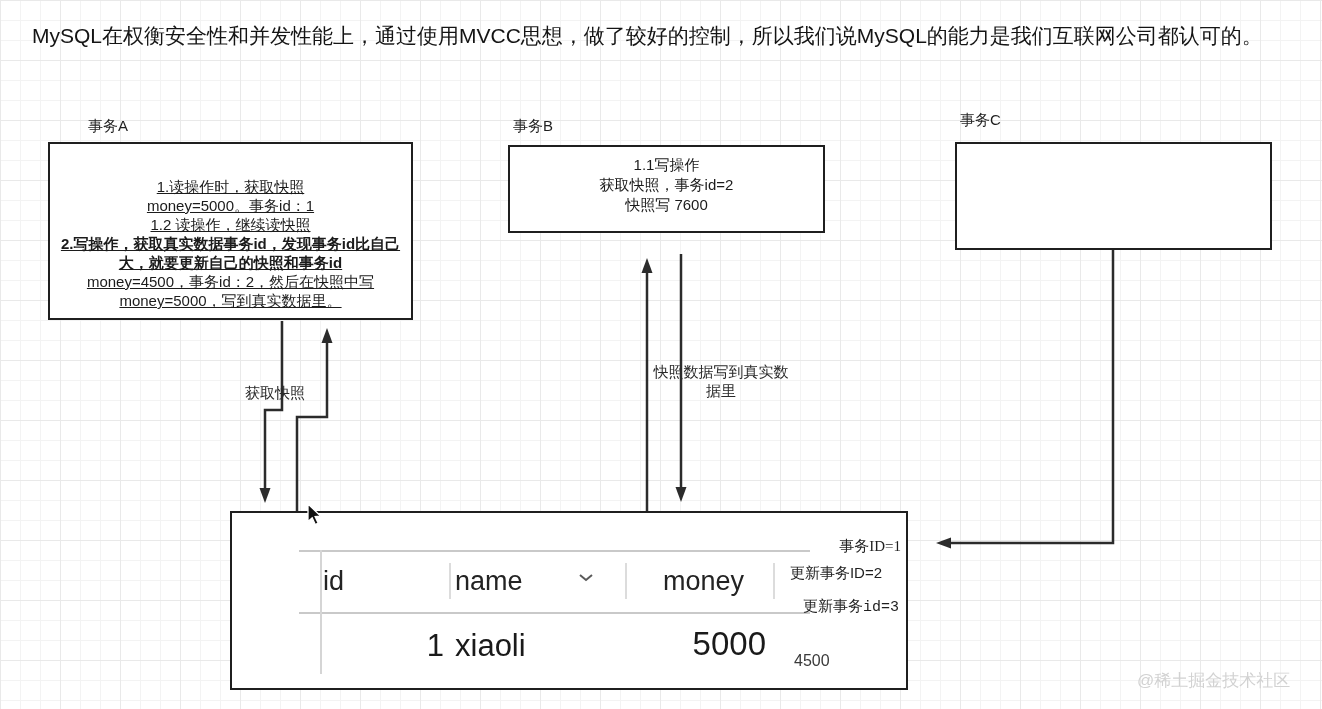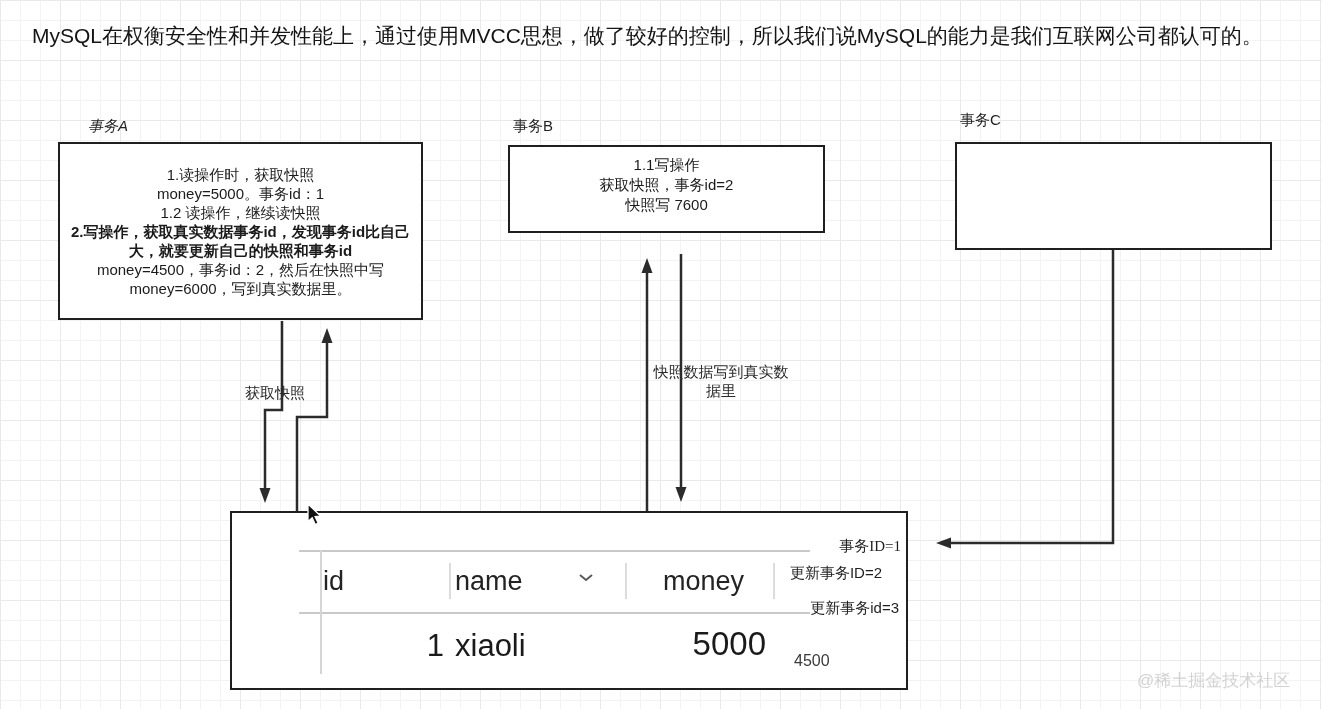--- a/index.html
+++ b/index.html
@@ -10,21 +10,21 @@
     background-image:
       linear-gradient(to right,#e9e9e9 1px,transparent 1px),
       linear-gradient(to bottom,#e9e9e9 1px,transparent 1px),
       linear-gradient(to right,#f3f3f3 1px,transparent 1px),
       linear-gradient(to bottom,#f3f3f3 1px,transparent 1px);
     background-size:60px 60px,60px 60px,20px 20px,20px 20px;
   }
   .title{position:absolute;left:32px;top:22px;font-size:21px;color:#141414;white-space:nowrap;z-index:6;}
   .box-label{position:absolute;font-size:15px;color:#1f1f1f;z-index:6;}
   .tx-box{position:absolute;background:#fff;border:2px solid #1f1f1f;box-sizing:border-box;z-index:2;}
-  .box-a{left:58px;top:142px;width:365px;height:178px;padding-top:21px;}
+  .box-a{left:48px;top:142px;width:365px;height:178px;padding-top:33px;text-decoration:underline;}
   .box-b{left:508px;top:145px;width:317px;height:88px;padding-top:8px;}
   .box-c{left:955px;top:142px;width:317px;height:108px;}
   .box-text{text-align:center;font-size:15px;line-height:19px;color:#1b1b1b;}
   .box-b .box-text{line-height:20px;}
   .bold{font-weight:bold;}
   .arrow-layer{position:absolute;left:0;top:0;z-index:5;pointer-events:none;}
   .flow-label{position:absolute;font-size:15px;color:#2a2a2a;z-index:6;}
   .lbl-get-snapshot{left:245px;top:384px;text-align:right;}
   .lbl-write-real{left:650px;top:362px;width:142px;text-align:center;line-height:19px;}
   
@@ -39,46 +39,46 @@
   .vline.sep2{left:393px;}
   .vline.sep3{left:541px;}
   .col-head{position:absolute;top:50px;font-size:27px;line-height:36px;color:#232323;}
   .col-id{left:91px;}
   .col-name{left:223px;}
   .col-money{left:400px;margin-left:31px;}
   .sort-chevron{position:absolute;left:346px;top:60px;width:16px;height:9px;}
   .annot{position:absolute;font-size:15px;line-height:18px;color:#1f1f1f;}
   .annot1{right:5px;top:24px;font-family:Liberation Serif, serif;}
   .annot2{right:24px;top:51px;}
-  .annot3{right:7px;top:86px;}
+  .annot3{right:7px;top:86px;font-family:Liberation Mono, monospace;}
   .cell{position:absolute;font-size:31px;line-height:40px;color:#1a1a1a;}
   .cell-id{left:88px;top:113px;width:124px;text-align:right;}
   .cell-name{left:223px;top:113px;}
   .cell-money{left:393px;top:111px;width:141px;text-align:right;font-size:33px;}
   .cell-pending{position:absolute;left:562px;top:139px;font-size:16px;color:#3a3a3a;}
   .watermark{position:absolute;left:1137px;top:669px;font-size:17px;color:#d2d2d2;z-index:6;}
   .cursor{position:absolute;left:306px;top:503px;z-index:10;}
 </style>
 </head>
 <body>
 
 <div class="canvas">
 
   <div class="title">MySQL在权衡安全性和并发性能上，通过使用MVCC思想，做了较好的控制，所以我们说MySQL的能力是我们互联网公司都认可的。</div>
 
-  <div class="box-label" style="left:88px;top:117px;font-style:italic;">事务A</div>
+  <div class="box-label" style="left:88px;top:117px;">事务A</div>
   <div class="tx-box box-a">
     <div class="box-text">
       <div>1.读操作时，获取快照</div>
       <div>money=5000。事务id：1</div>
       <div>1.2 读操作，继续读快照</div>
       <div class="bold">2.写操作，获取真实数据事务id，发现事务id比自己</div>
       <div class="bold">大，就要更新自己的快照和事务id</div>
       <div>money=4500，事务id：2，然后在快照中写</div>
-      <div>money=6000，写到真实数据里。</div>
+      <div>money=5000，写到真实数据里。</div>
     </div>
   </div>
 
   <div class="box-label" style="left:513px;top:117px;">事务B</div>
   <div class="tx-box box-b">
     <div class="box-text">
       <div>1.1写操作</div>
       <div>获取快照，事务id=2</div>
       <div>快照写 7600</div>
     </div>

